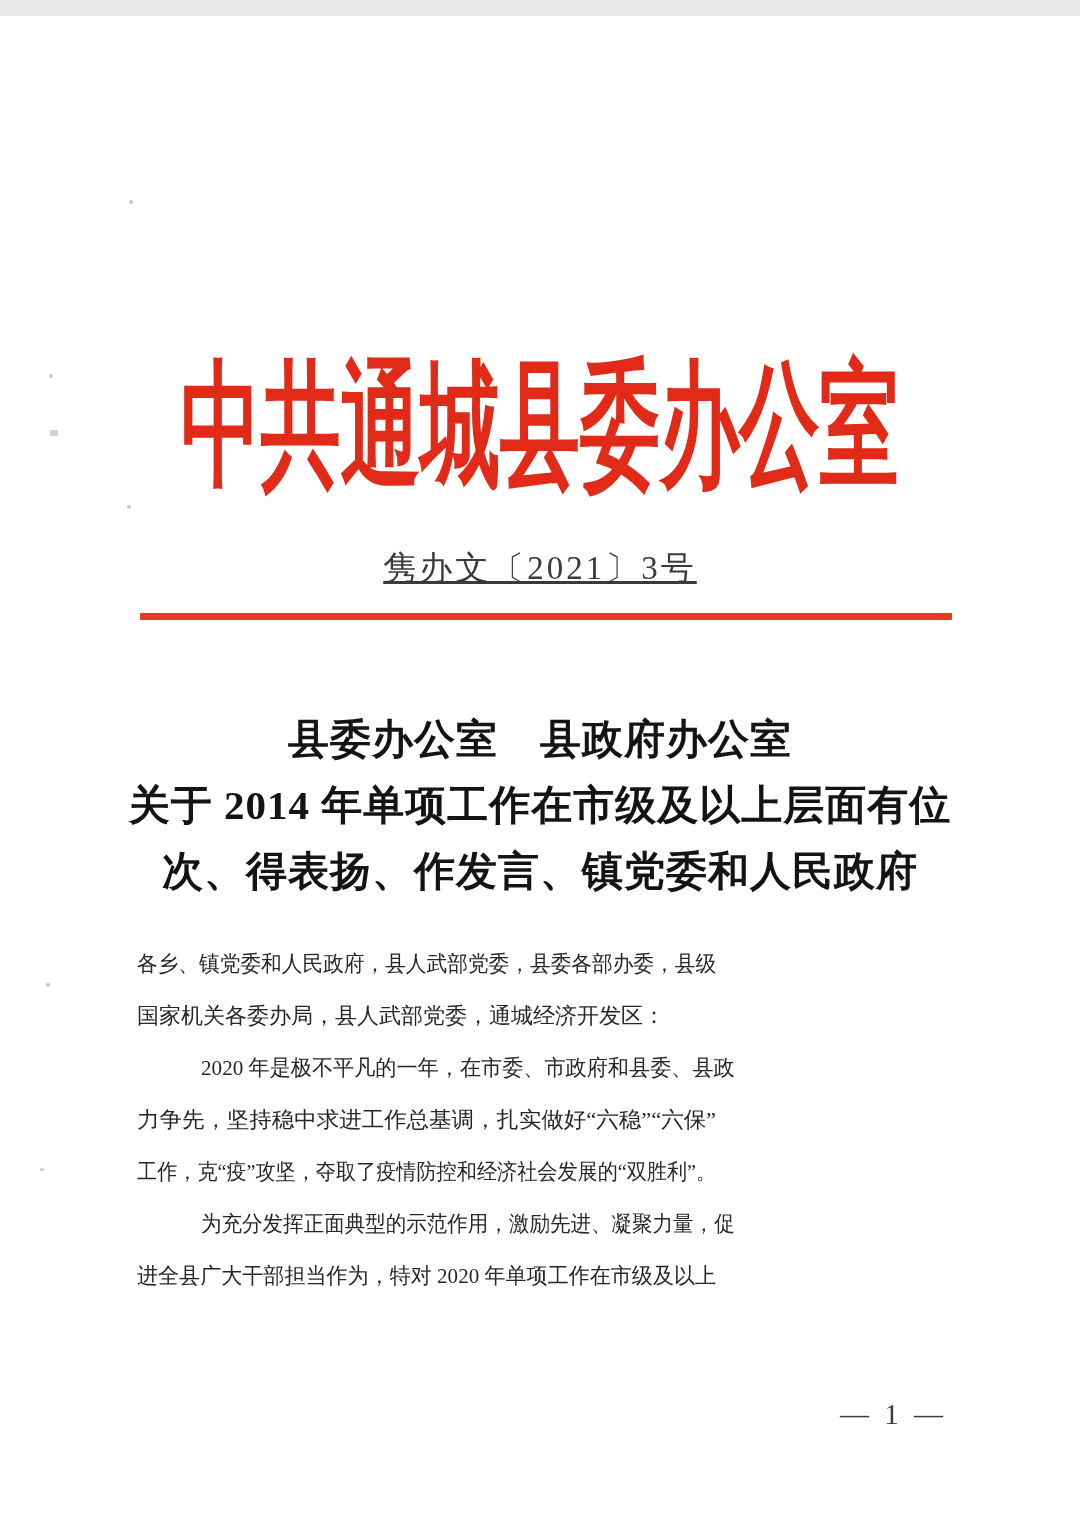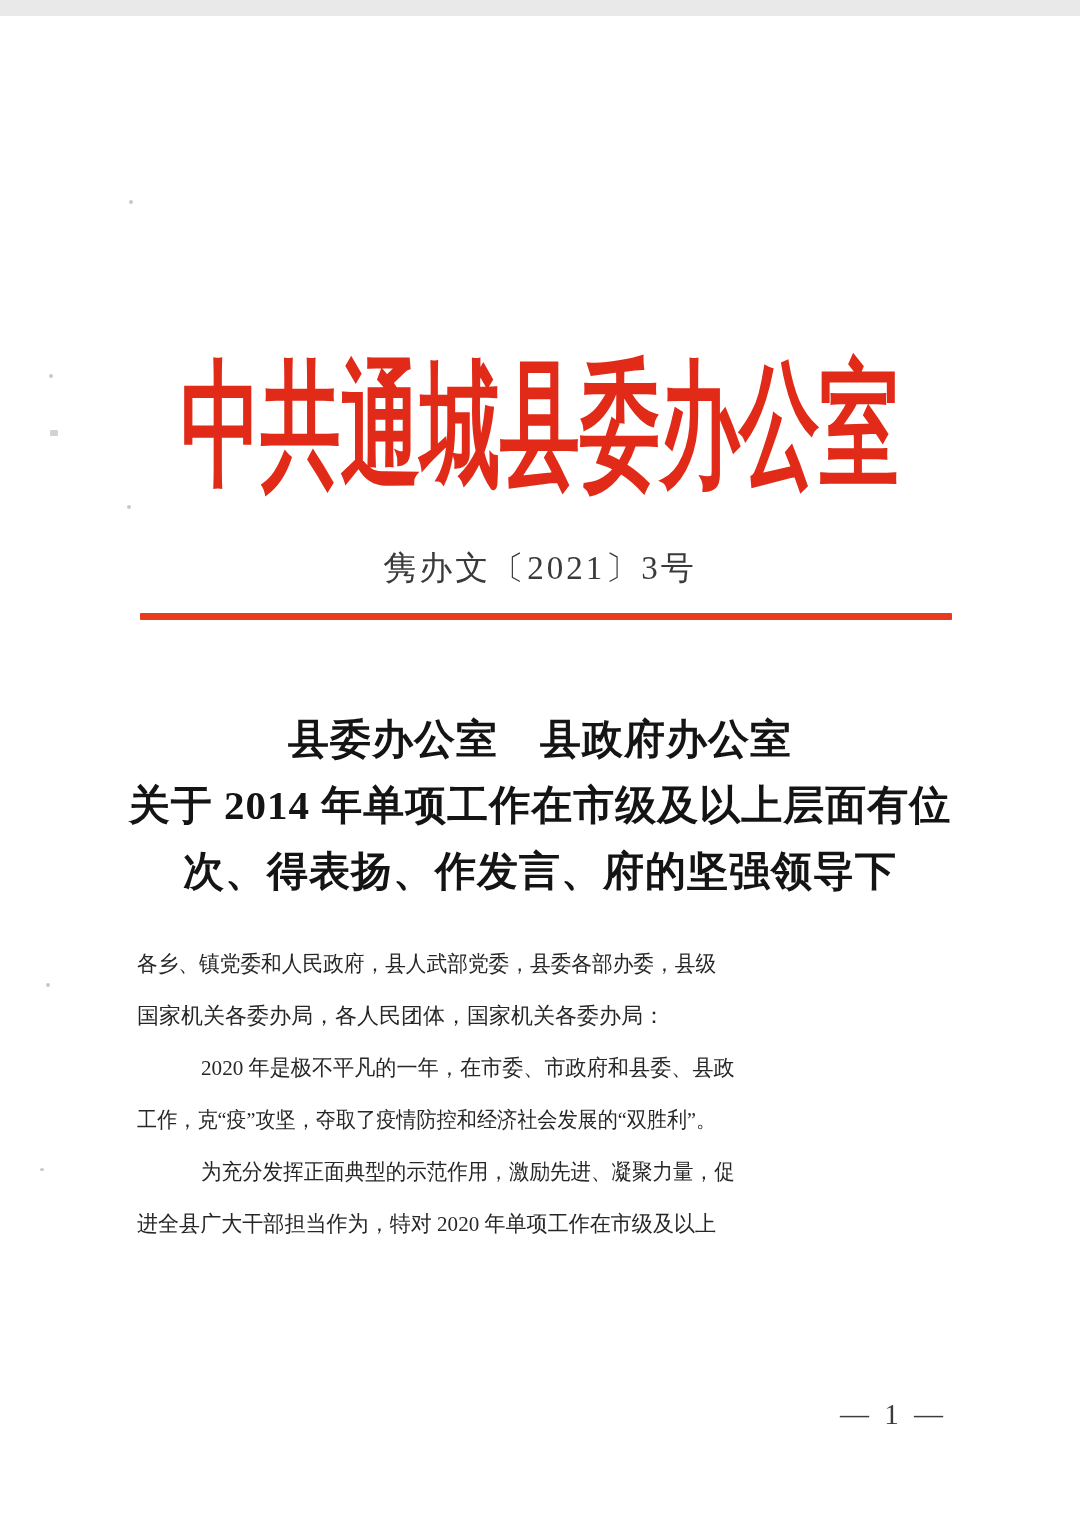--- a/index.html
+++ b/index.html
@@ -22,21 +22,21 @@
     width:718px;margin:0 auto;height:160px;line-height:150px;
   }
   .banner-fit span{
     display:inline-block;white-space:nowrap;transform-origin:0 50%;
     font-size:122px;font-weight:bold;color:#e12a18;
     letter-spacing:0;
   }
   
   .docnum{
     position:absolute;top:528px;left:0;right:0;height:48px;line-height:48px;
-    text-align:center;font-size:33px;letter-spacing:3px;color:#3a3a3a;
+    text-align:center;font-size:33px;letter-spacing:3px;color:#3a3a3a;text-decoration:underline;
   }
   
   .redrule{
     position:absolute;top:597px;left:140px;width:812px;height:7px;
     background:#e83b1e;border-radius:1px;
   }
   
   .doc-title{
     position:absolute;top:690px;left:80px;right:80px;
     text-align:center;font-weight:bold;color:#141414;
@@ -69,27 +69,28 @@
     </div>
   </div>
 
   <div class="docnum">隽办文〔2021〕3号</div>
 
   <div class="redrule"></div>
 
   <div class="doc-title">
     <div>县委办公室　县政府办公室</div>
     <div>关于 2014 年单项工作在市级及以上层面有位</div>
-    <div>次、得表扬、作发言、府的坚强领导下</div>
+    <div>次、得表扬、作发言、镇党委和人民政府</div>
   </div>
 
   <div class="body">
     <div class="bline"><span style="transform: scaleX(0.9401);">各乡、镇党委和人民政府，县人武部党委，县委各部办委，县级</span></div>
-    <div class="bline"><span>国家机关各委办局，各人民团体，国家机关各委办局：</span></div>
+    <div class="bline"><span>国家机关各委办局，县人武部党委，通城经济开发区：</span></div>
     <div class="bline indent"><span style="transform: scaleX(0.9607);">2020 年是极不平凡的一年，在市委、市政府和县委、县政</span></div>
+    <div class="bline"><span style="transform: scaleX(1.0212);">力争先，坚持稳中求进工作总基调，扎实做好“六稳”“六保”</span></div>
     <div class="bline"><span style="transform: scaleX(0.9148);">工作，克“疫”攻坚，夺取了疫情防控和经济社会发展的“双胜利”。</span></div>
     <div class="bline indent"><span style="transform: scaleX(0.933);">为充分发挥正面典型的示范作用，激励先进、凝聚力量，促</span></div>
     <div class="bline"><span style="transform: scaleX(0.9572);">进全县广大干部担当作为，特对 2020 年单项工作在市级及以上</span></div>
   </div>
 
   <div class="pagenum">— 1 —</div>
 
   <div class="speck" style="left:129px;top:184px;width:4px;height:4px;"></div>
   <div class="speck" style="left:49px;top:358px;width:4px;height:4px;"></div>
   <div class="speck" style="left:50px;top:414px;width:8px;height:6px;border-radius:1px;opacity:.45;"></div>

